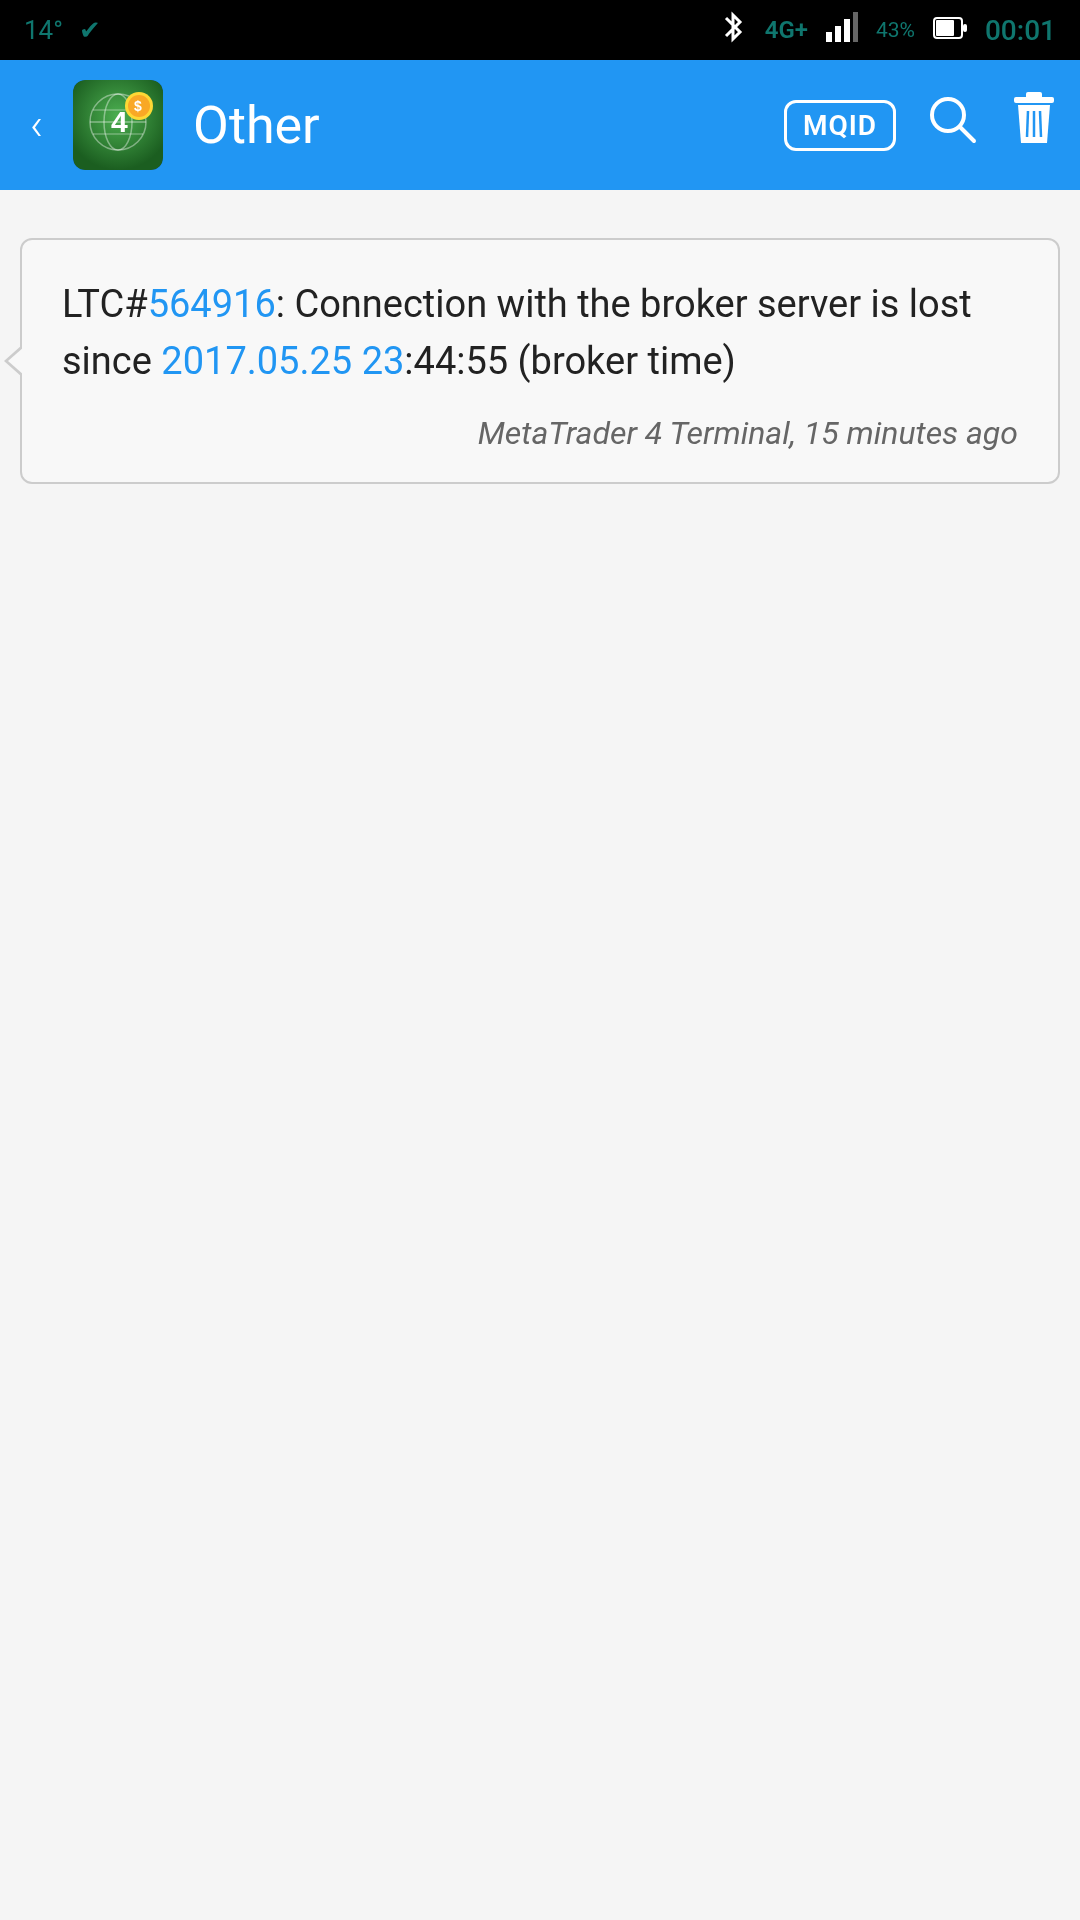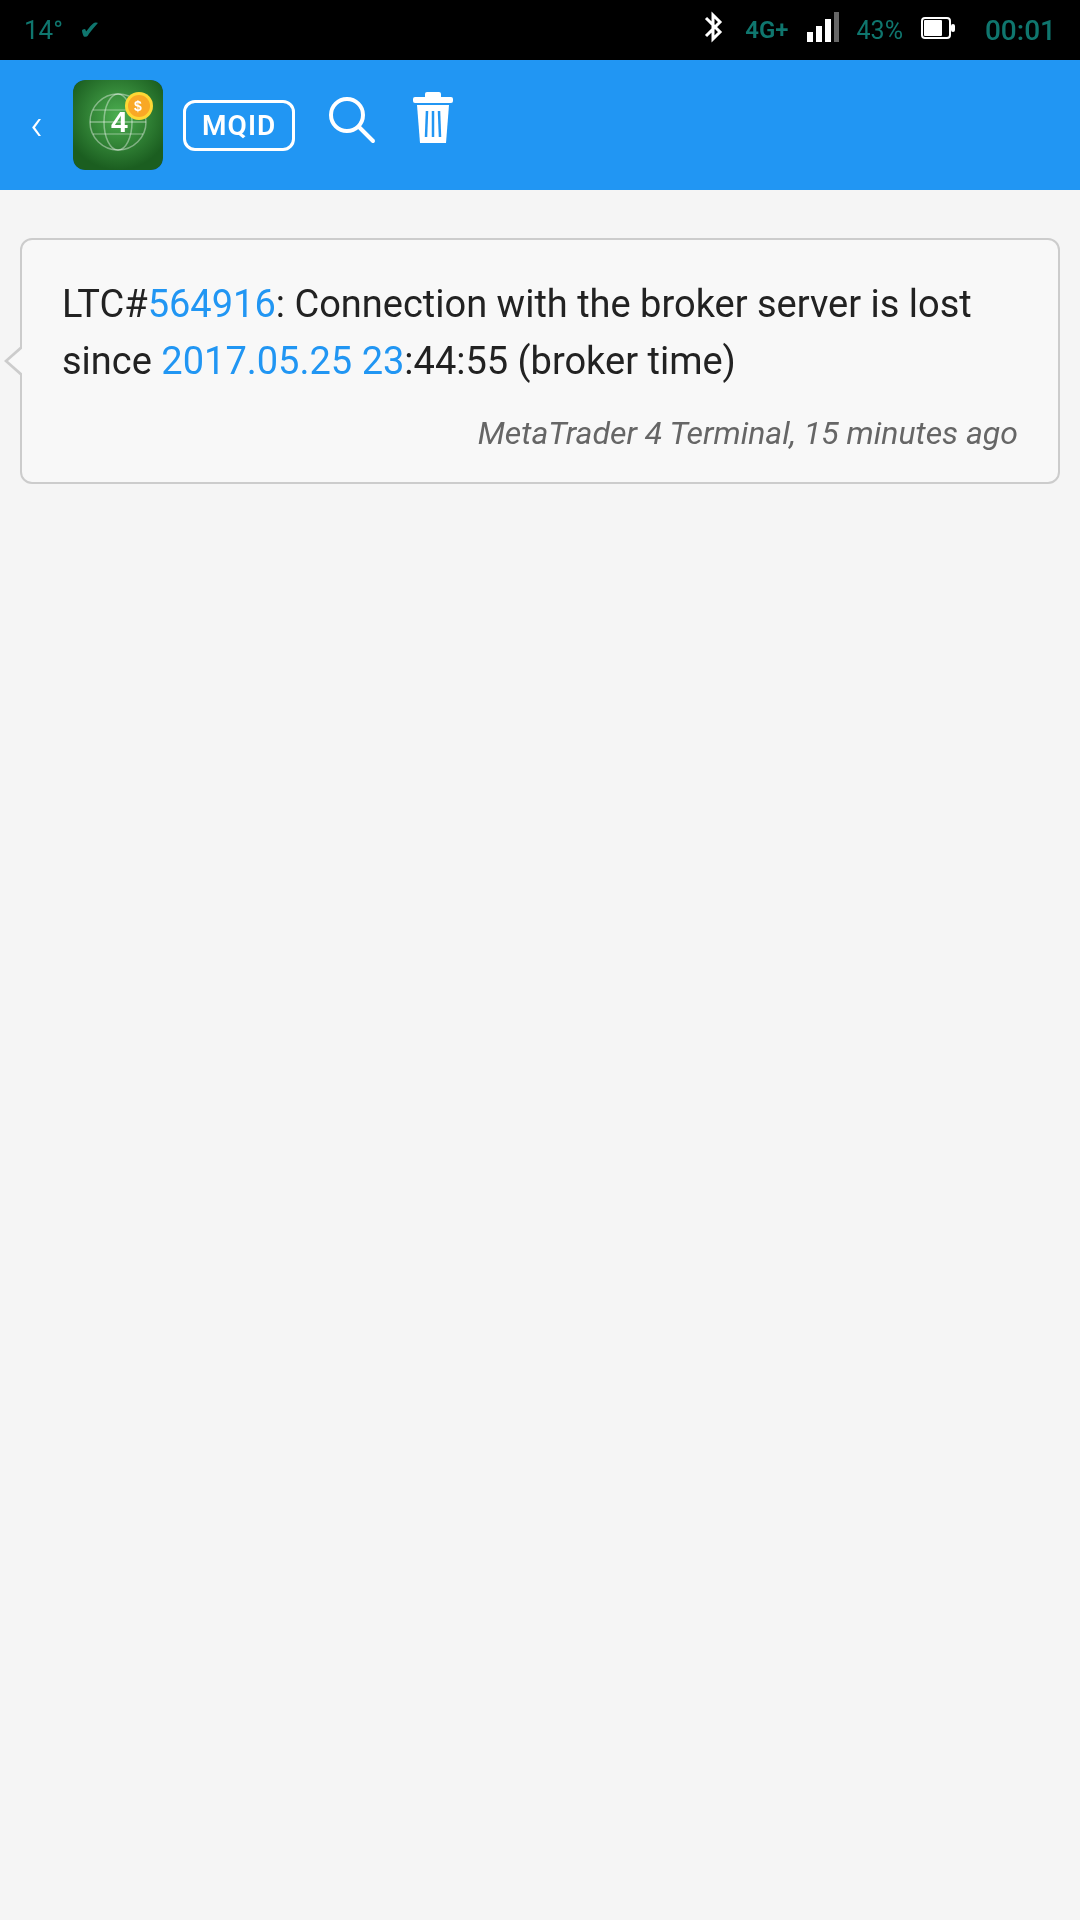--- a/index.html
+++ b/index.html
@@ -46,27 +46,26 @@
     }
 
     .status-right {
       display: flex;
       align-items: center;
       gap: 18px;
       font-size: 26px;
     }
 
     .battery-text {
-      font-size: 25px;
+      font-size: 21px;
     }
 
     .time {
       font-size: 28px;
       font-weight: 500;
-      margin-left: 12px;
     }
 
     
     .app-bar {
       width: 100%;
       height: 130px;
       background: #2196F3;
       display: flex;
       align-items: center;
       padding: 0 20px;
@@ -246,20 +245,21 @@
       <line x1="20" y1="54" x2="70" y2="54" stroke="rgba(255,255,255,0.3)" stroke-width="1.5"></line>
 
       <text x="38" y="52" font-size="30" font-weight="900" fill="white" font-family="Arial">4</text>
 
       <circle cx="66" cy="26" r="14" fill="#FDD835"></circle>
       <circle cx="66" cy="26" r="11" fill="#F9A825"></circle>
       <text x="61" y="31" font-size="14" font-weight="900" fill="#FFF" font-family="Arial">$</text>
     </svg>
   </div>
 
+  <span class="app-title">Other</span>
 
   <div class="app-bar-actions">
     <span class="mqid-badge">MQID</span>
 
     <span class="action-icon">
       <svg width="52" height="52" viewBox="0 0 52 52" fill="none">
         <circle cx="22" cy="22" r="16" stroke="white" stroke-width="4"></circle>
         <line x1="34" y1="34" x2="48" y2="48" stroke="white" stroke-width="4" stroke-linecap="round"></line>
       </svg>
     </span>

